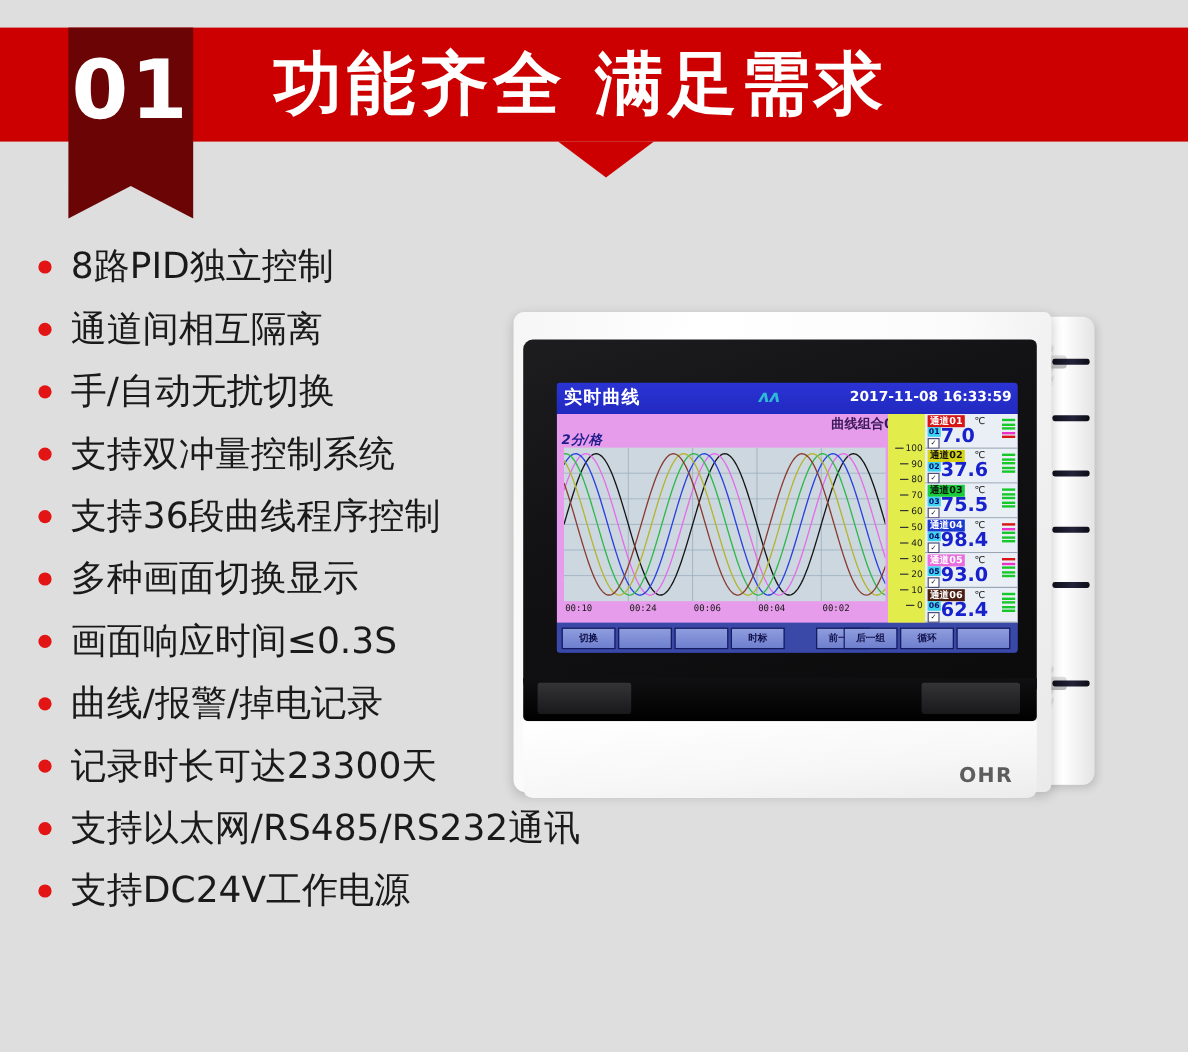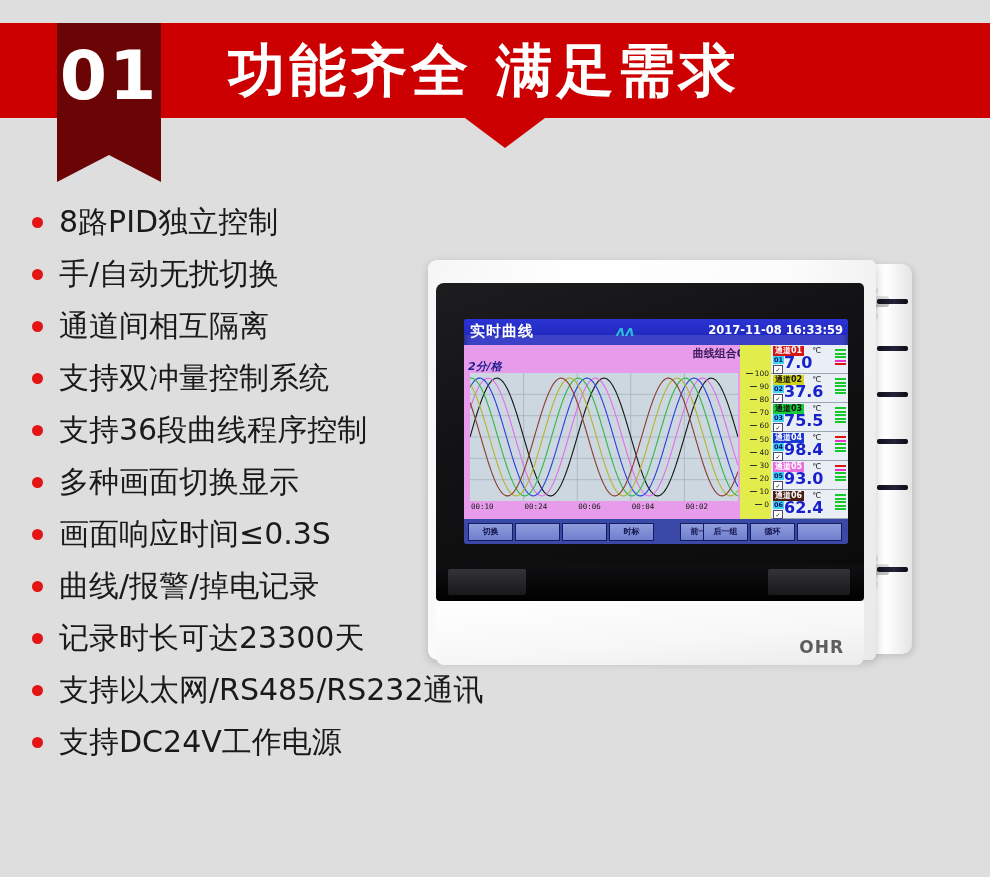--- a/index.html
+++ b/index.html
@@ -79,29 +79,29 @@
     border-radius:8px 5px 3px 8px;
   }
   
   #lcd{
     position:absolute;left:28px;top:36px;width:384px;height:225px;
     background:#3b42c8;border-radius:3px;overflow:hidden;
     box-shadow:inset 0 0 6px rgba(0,0,0,.6);
   }
   
   #lcd-titlebar{
-    position:absolute;left:0;top:0;width:384px;height:16px;
+    position:absolute;left:0;top:0;width:384px;height:26px;
     background:linear-gradient(180deg,#2b34d4 0%,#2129c0 100%);
   }
   #lcd-screen-title{
     position:absolute;left:6px;top:3px;color:#ffffff;
     font-size:15px;font-weight:bold;letter-spacing:1px;
   }
   #lcd-logo{
-    position:absolute;left:152px;top:4px;color:#2bbbd9;
+    position:absolute;left:168px;top:4px;color:#2bbbd9;
     font-size:14px;font-weight:bold;font-style:italic;
   }
   #lcd-datetime{
     position:absolute;right:5px;top:4px;color:#ffffff;
     font-size:11.5px;font-weight:bold;
     font-family:"DejaVu Sans","Liberation Sans",sans-serif;
   }
   
   #lcd-body{
     position:absolute;left:0;top:26px;width:384px;height:174px;
@@ -253,25 +253,25 @@
 </div>
 <div id="header-title">功能齐全  满足需求</div>
 
 <div id="feature-list">
     <div class="feature-item">
       <span class="bullet-dot" style="background: rgb(226, 20, 20);"></span>
       <span class="feature-text">8路PID独立控制</span>
     </div>
     <div class="feature-item">
       <span class="bullet-dot" style="background: rgb(226, 20, 20);"></span>
+      <span class="feature-text">通道间相互隔离</span>
+    </div>
+    <div class="feature-item">
+      <span class="bullet-dot" style="background: rgb(226, 20, 20);"></span>
       <span class="feature-text">手/自动无扰切换</span>
-    </div>
-    <div class="feature-item">
-      <span class="bullet-dot" style="background: rgb(226, 20, 20);"></span>
-      <span class="feature-text">通道间相互隔离</span>
     </div>
     <div class="feature-item">
       <span class="bullet-dot" style="background: rgb(226, 20, 20);"></span>
       <span class="feature-text">支持双冲量控制系统</span>
     </div>
     <div class="feature-item">
       <span class="bullet-dot" style="background: rgb(226, 20, 20);"></span>
       <span class="feature-text">支持36段曲线程序控制</span>
     </div>
     <div class="feature-item">

